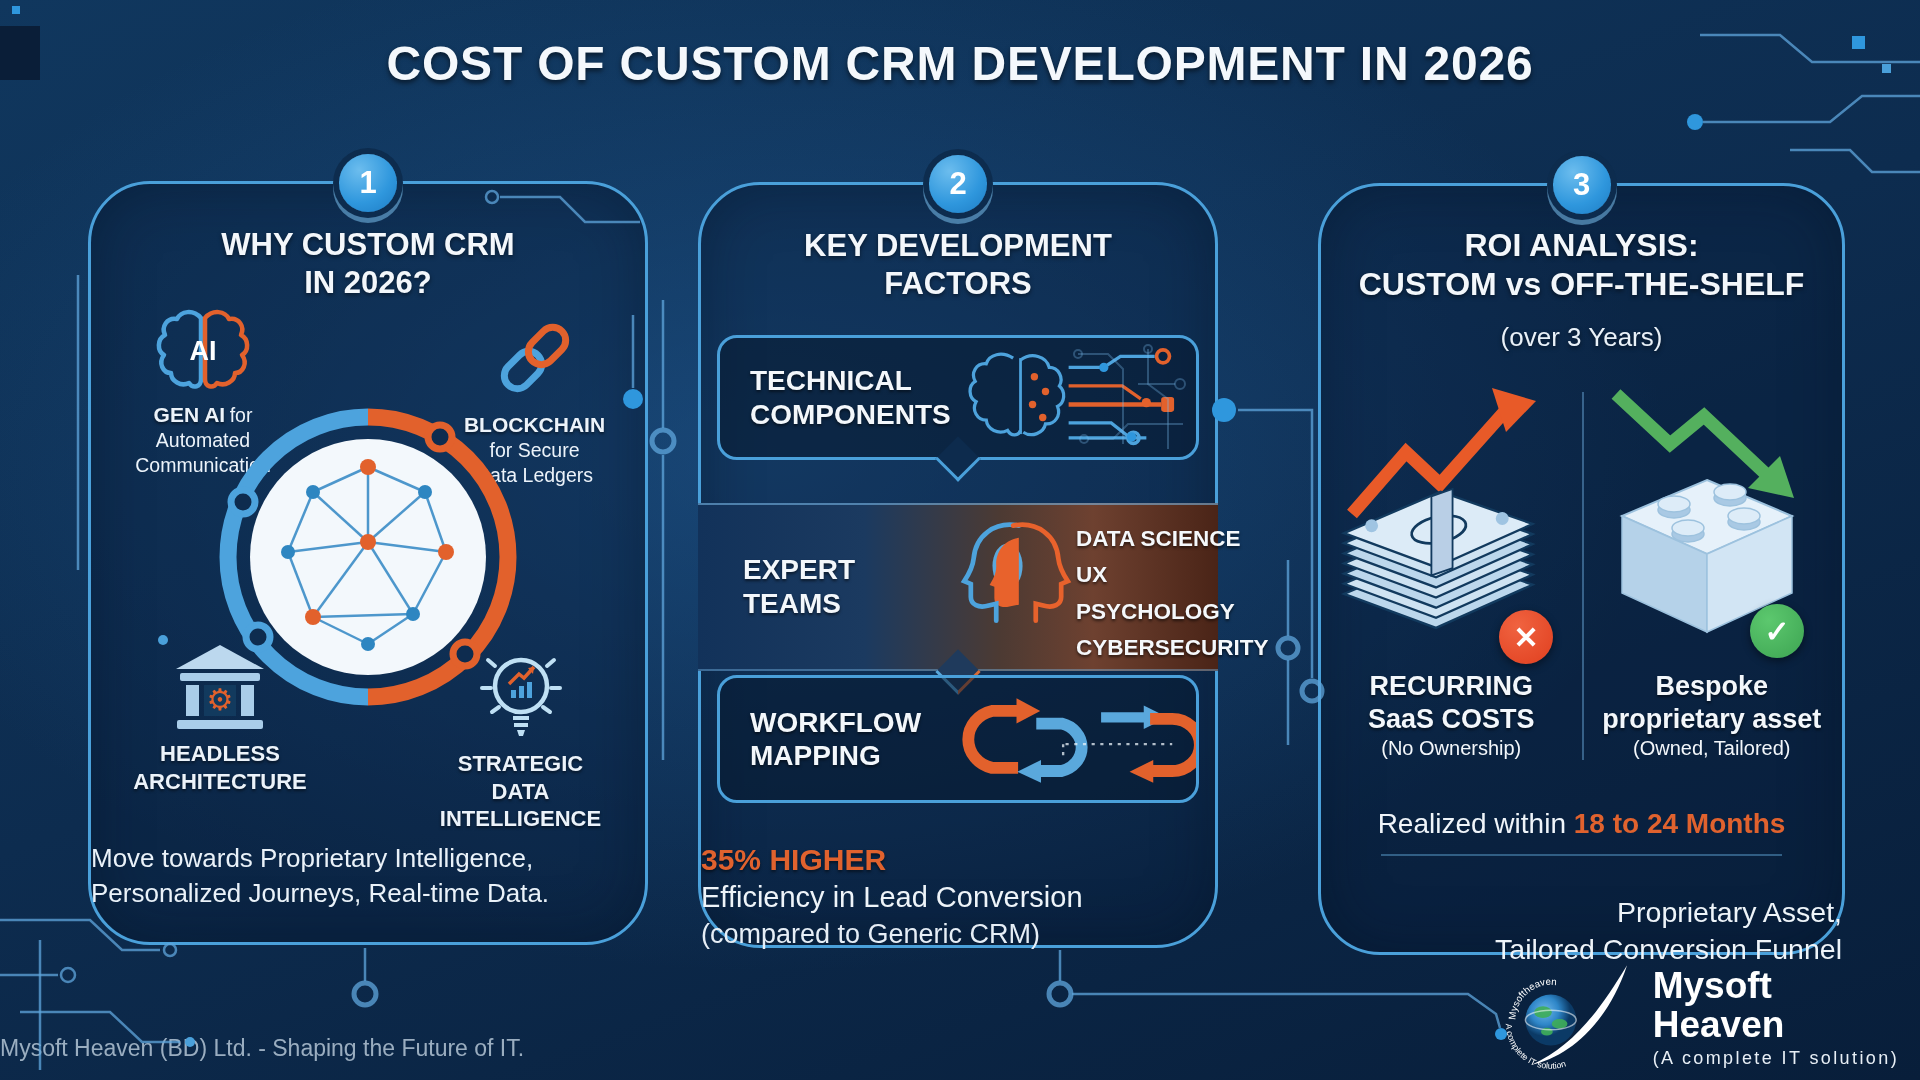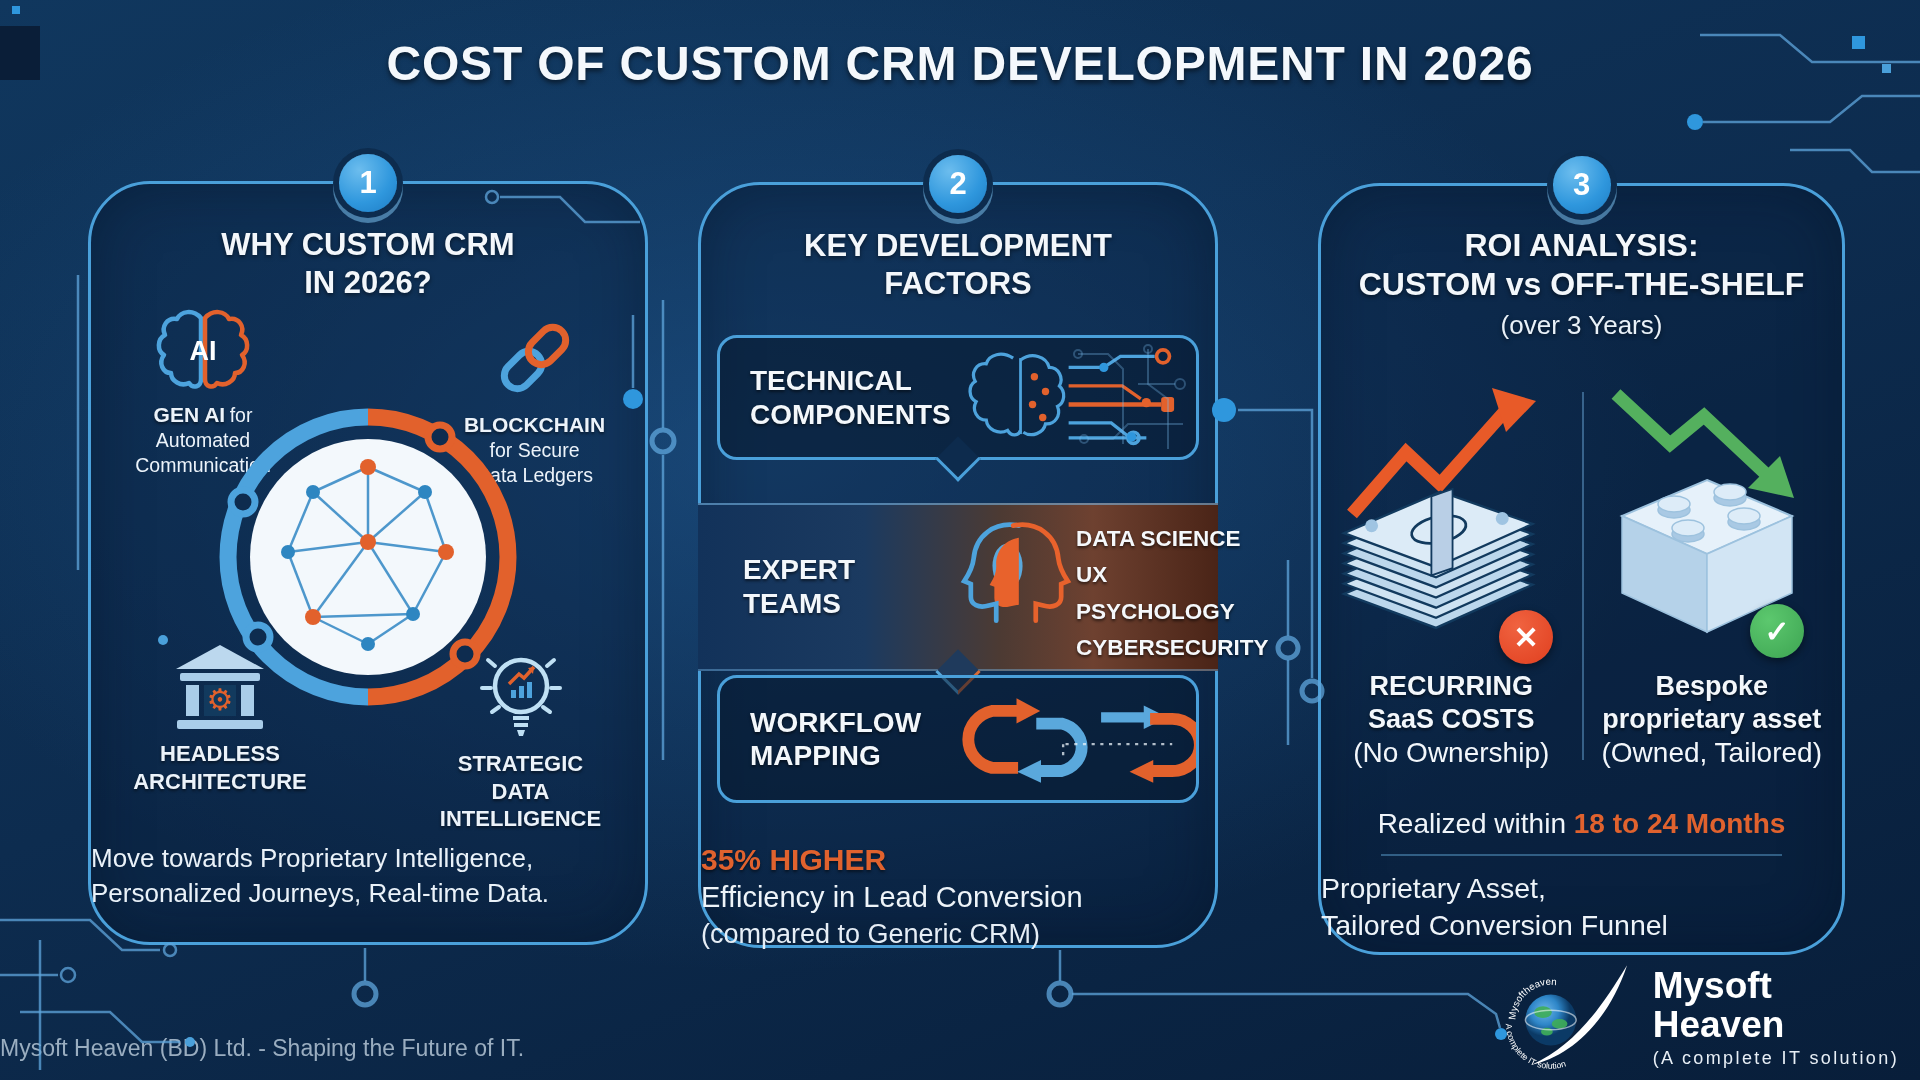--- a/index.html
+++ b/index.html
@@ -18,21 +18,21 @@
   .p3{left:1318px;top:183px;width:527px;height:772px}
   .badge{position:absolute;top:-30px;left:50%;transform:translateX(-50%);width:58px;height:58px;border-radius:50%;
     background:radial-gradient(circle at 35% 28%,#6cbdee,#2f97dd 58%,#1d7cc4);color:#fff;font-size:31px;font-weight:bold;
     display:flex;align-items:center;justify-content:center;
     box-shadow:0 0 0 6px #0d2c4e,0 5px 0 6px rgba(122,192,236,.55);z-index:4}
   .panel-title{position:absolute;left:0;width:100%;text-align:center;color:#f3f7fb;font-weight:bold;
     line-height:1.22;text-shadow:0 2px 4px rgba(0,0,0,.5)}
   .p1 .panel-title{top:42px;font-size:31px}
   .p2 .panel-title{top:42px;font-size:31px}
   .p3 .panel-title{top:40px;font-size:32px}
-  .p3 .subtitle{display:block;font-weight:normal;font-size:26px;margin-top:6px;color:#e9f1f8}
+  .p3 .subtitle{display:block;font-weight:normal;font-size:26px;margin-top:18px;color:#e9f1f8}
   .feat{position:absolute;text-align:center;color:#ecf3fa}
   .feat .icn{display:block;margin:0 auto 8px}
   .feat .b{font-weight:bold;font-size:21px;line-height:1.25;text-shadow:0 2px 3px rgba(0,0,0,.5)}
   .feat .r{font-weight:normal;font-size:19.5px;line-height:1.25}
   .feat.genai{left:22px;top:120px;width:180px}
   .feat.blockchain{right:18px;top:128px;width:185px}
   .feat.headless{left:24px;top:458px;width:210px}
   .feat.strategic{right:22px;top:462px;width:205px}
   .network-wrap{position:absolute;left:50%;top:208px;transform:translateX(-50%);z-index:1}
   .summary{position:absolute;bottom:32px;left:0;width:100%;font-size:26px;color:#eaf2f9;line-height:1.32}
@@ -57,29 +57,29 @@
   .stat{position:absolute;top:655px;left:0;width:100%;line-height:1.3}
   .stat .hi{font-size:30px;font-weight:bold;color:#e0622e;text-shadow:0 2px 3px rgba(0,0,0,.5)}
   .stat .l2{font-size:29px;color:#eef4f9}
   .stat .l3{font-size:27px;color:#e6eef6}
   
   .cols{position:absolute;top:196px;left:0;width:100%;height:380px;display:flex}
   .col{width:50%;position:relative;text-align:center}
   .col-divider{position:absolute;left:50%;top:10px;height:368px;width:2px;background:rgba(110,175,225,.45)}
   .col .labels{position:absolute;top:288px;left:0;width:100%;color:#f3f7fb;line-height:1.22}
   .col .labels .b{font-size:27px;font-weight:bold;text-shadow:0 2px 3px rgba(0,0,0,.55)}
-  .col .labels .r{font-size:28px;font-weight:normal}
+  .col .labels .r{font-size:20px;font-weight:normal}
   .mark{position:absolute;width:54px;height:54px;border-radius:50%;color:#fff;font-size:30px;font-weight:bold;
     display:flex;align-items:center;justify-content:center;box-shadow:0 3px 8px rgba(0,0,0,.45);z-index:2}
   .mark.x{background:radial-gradient(circle at 35% 30%,#f06340,#e03f1f);left:178px;top:228px}
   .mark.check{background:radial-gradient(circle at 35% 30%,#5cc86e,#3da452);right:38px;top:222px}
   .realized{position:absolute;top:622px;left:0;width:100%;text-align:center;font-size:28px;color:#f0f5fa}
   .realized .hi{color:#e0622e;font-weight:bold}
   .divider3{position:absolute;top:668px;left:60px;right:60px;height:2px;background:rgba(100,170,220,.45)}
-  .outcome{position:absolute;top:684px;left:0;width:100%;text-align:left;font-size:28.5px;color:#eef4f9;line-height:1.3}
+  .outcome{position:absolute;top:708px;left:0;width:100%;text-align:right;font-size:28.5px;color:#eef4f9;line-height:1.3}
   .tagline{position:absolute;bottom:18px;left:0;width:100%;text-align:left;font-size:23px;color:rgba(195,211,226,.78);z-index:2}
   .logo{position:absolute;left:1498px;top:962px;width:410px;height:112px;display:flex;align-items:center;z-index:4}
   .logo-text{margin-left:8px}
   .logo-name{font-size:37px;font-weight:bold;color:#ffffff;line-height:1.05}
   .logo-sub{font-size:18px;color:#e8eff6;letter-spacing:2.4px;margin-top:3px}
   .chip{position:absolute;right:8px;top:6px;opacity:.8}
 </style>
 </head>
 <body>
 

